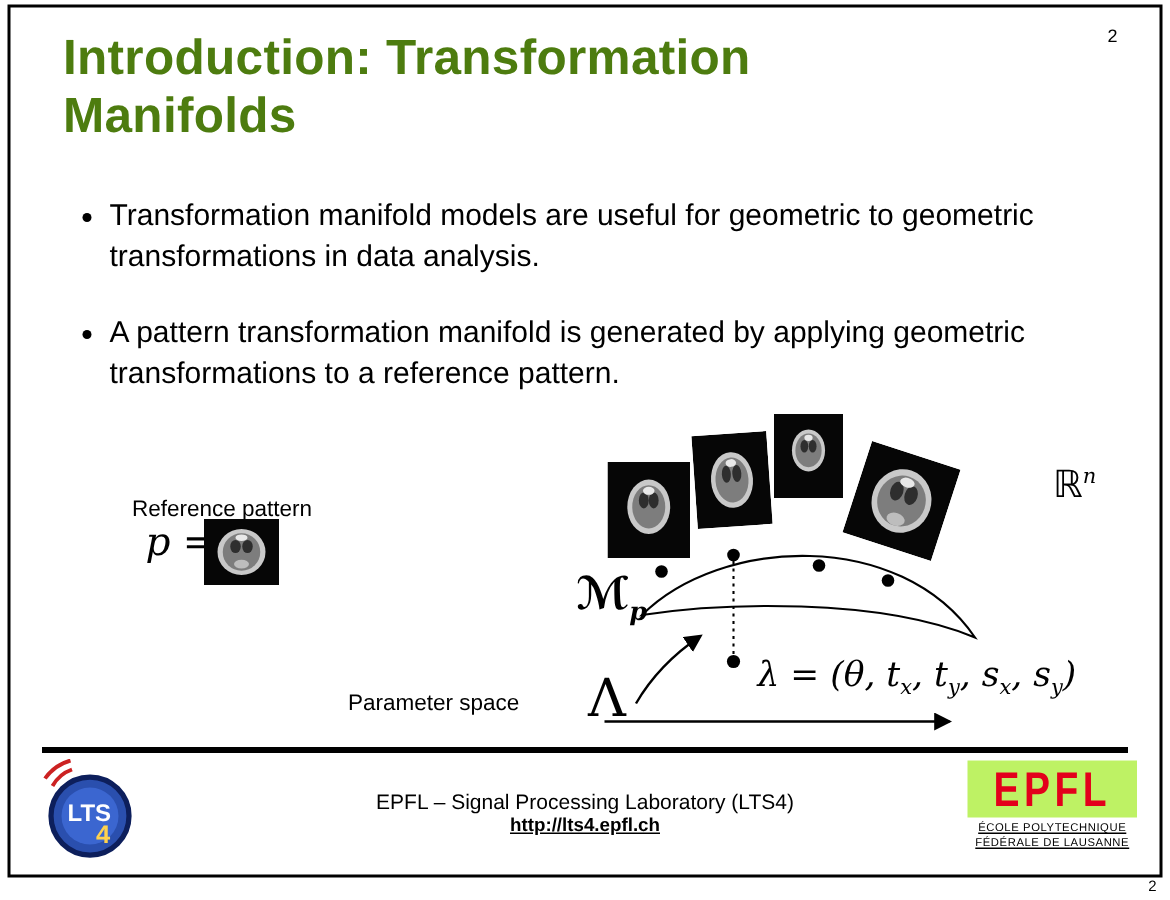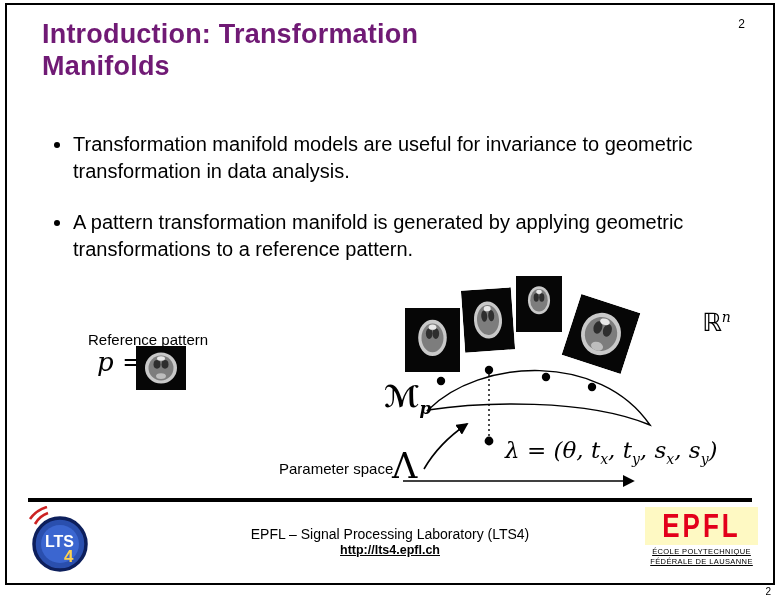--- a/index.html
+++ b/index.html
@@ -4,41 +4,41 @@
 <style>
   * { margin:0; padding:0; box-sizing:border-box; }
   html,body { background:#fff; }
   body { width:780px; height:600px; font-family:"Liberation Sans", sans-serif; color:#000; }
   .page { position:relative; width:780px; height:600px; background:#fff; overflow:hidden; }
   .slide { position:absolute; left:5px; top:3px; width:770px; height:582px; border:2px solid #000; background:#fff; }
 
   .page-num-top { position:absolute; top:12px; right:28px; font-size:12px; }
   .page-num-bottom { position:absolute; top:586px; right:9px; font-size:10px; }
 
-  .title { position:absolute; left:35px; top:14px; font-size:27px; font-weight:bold;
-           color:#701a75; line-height:1.18; letter-spacing:0.2px; }
+  .title { position:absolute; left:35px; top:14px; font-size:33px; font-weight:bold;
+           color:#4d7c0f; line-height:1.18; letter-spacing:0.2px; }
 
   .bullets { position:absolute; left:42px; top:126px; width:648px; list-style:disc; padding-left:24px; }
   .bullets li { font-size:20px; line-height:1.35; margin-bottom:24px; }
 
   .lbl { position:absolute; font-size:15px; }
   .math { font-family:"DejaVu Serif", serif; font-style:italic; }
   .sym  { font-family:"DejaVu Sans", sans-serif; font-style:italic; }
 
   .ref-label { left:81px; top:326px; }
   .p-equals  { position:absolute; left:90px; top:342px; font-size:26px; }
   .ref-brain { position:absolute; left:129px; top:341px; width:50px; height:44px; }
 
   .pattern-label { left:246px; top:347px; width:134px; text-align:center; line-height:1.45; }
   .manifold-sym { position:absolute; left:377px; top:374px; font-size:30px;font-weight:bold; }
   .manifold-sym sub { font-size:17px; }
   .ambient-sym { position:absolute; left:695px; top:303px; font-size:25px; font-style:normal; }
   .ambient-sym sup { font-size:14px; font-style:italic; font-family:"DejaVu Serif", serif; }
 
-  .param-label { left:225px; top:455px;margin-left:47px; }
+  .param-label { left:225px; top:455px; }
   .lambda-space { position:absolute; left:385px; top:441px; font-size:35px; font-family:"DejaVu Serif", serif; }
   .formula { position:absolute; left:498px; top:432px; font-size:23px; white-space:nowrap; }
   .formula sub { font-size:14px; }
 
   .brain { position:absolute; }
   .brain svg { width:100%; height:100%; display:block; }
   .brain-1 { left:398px; top:303px; width:55px; height:64px; }
   .brain-2 { left:456px; top:284px; width:50px; height:62px; transform:rotate(-4deg); }
   .brain-3 { left:509px; top:271px; width:46px; height:56px; }
   .brain-4 { left:563px; top:297px; width:62px; height:64px; transform:rotate(18deg); }
@@ -47,40 +47,40 @@
 
   .footer-line { position:absolute; left:21px; top:493px; width:724px; height:3.5px; background:#000; }
   .footer-text { position:absolute; left:0; top:521px; width:100%; text-align:center; font-size:14px; }
   .footer-url  { position:absolute; left:0; top:538px; width:100%; text-align:center; font-size:12.5px; }
   .footer-url span { text-decoration:underline; cursor:pointer;font-weight:bold; }
 
   .lts-logo { position:absolute; left:20px; top:501px; width:62px; height:66px; }
   .lts-logo svg { width:100%; height:100%; display:block; }
 
   .epfl-logo { position:absolute; left:638px; top:502px; width:113px; }
-  .epfl-box { width:113px; height:38px; background:#fef9c3; display:flex; align-items:center; justify-content:center; }
+  .epfl-box { width:113px; height:38px; background:#bef264; display:flex; align-items:center; justify-content:center; }
   .epfl-word { color:#e3001b; font-weight:800; font-size:26px; letter-spacing:3px;
                transform:scaleY(1.25); font-family:"Liberation Sans", sans-serif; }
   .epfl-sub { font-size:7.5px; line-height:1.35; text-align:center; margin-top:2px; letter-spacing:0.4px;text-decoration:underline; }
 </style>
 </head>
 <body>
 
 <div class="page">
   <div class="slide">
 
     <div class="page-num-top">2</div>
 
     <div class="title">
       <div>Introduction: Transformation</div>
       <div>Manifolds</div>
     </div>
 
     <ul class="bullets">
-      <li>Transformation manifold models are useful for invariance to geometric transformation in data analysis.</li>
+      <li>Transformation manifold models are useful for geometric to geometric transformations in data analysis.</li>
       <li>A pattern transformation manifold is generated by applying geometric transformations to a reference pattern.</li>
     </ul>
 
     <svg class="diagram-svg" viewBox="0 0 770 582">
       <defs>
         <marker id="arrow" viewBox="0 0 10 10" refX="8.5" refY="5" markerWidth="7.5" markerHeight="7.5" orient="auto">
           <path d="M 0 0 L 10 5 L 0 10 z" fill="#000"></path>
         </marker>
       </defs>
       <path d="M 421 405 C 473 353, 593 347, 643 420 C 578 393, 473 397, 421 405 Z" fill="#ffffff" stroke="#000" stroke-width="1.4"></path>

